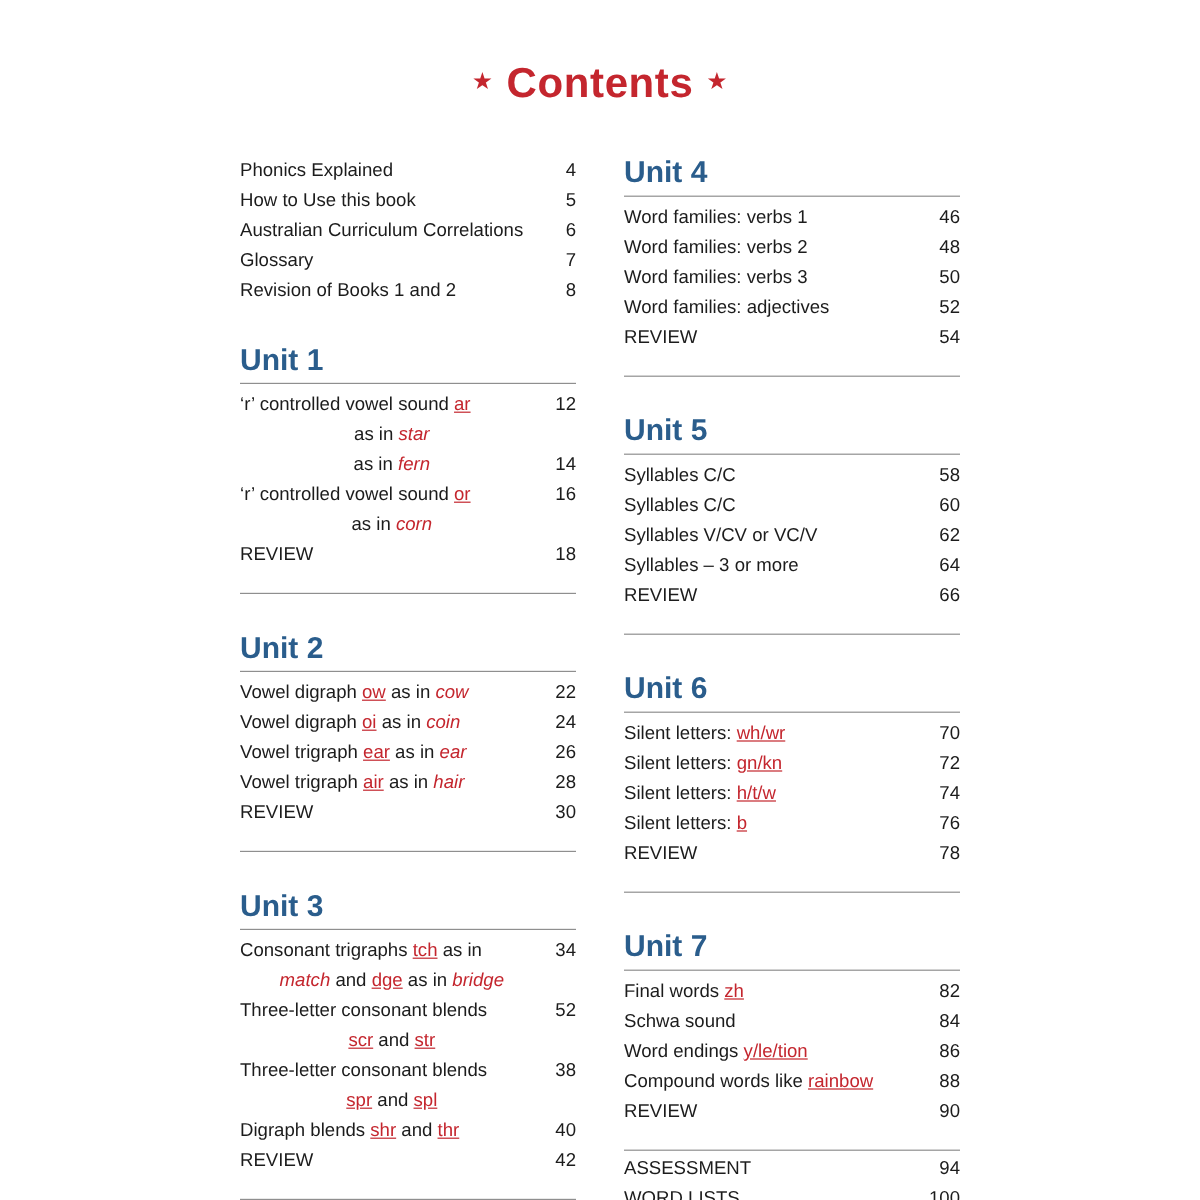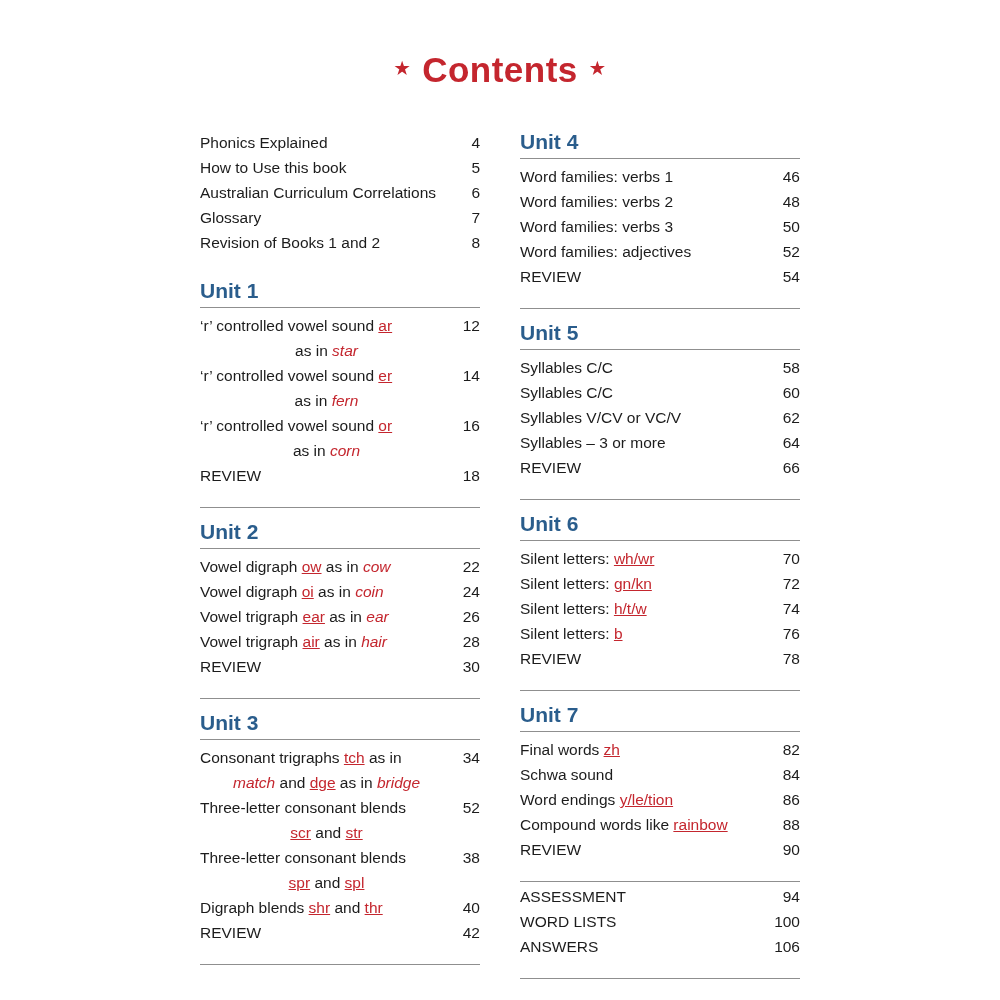--- a/index.html
+++ b/index.html
@@ -21,24 +21,24 @@
   }
   .title .star{font-size:17px;vertical-align:middle;padding:0 12px;position:relative;top:-4px;}
   .cols{display:flex;gap:40px;align-items:flex-start;}
   .col{width:280px;}
   .row{display:flex;align-items:flex-start;font-size:15.5px;line-height:25px;}
   .label{flex:1;padding-right:6px;}
   .line{}
   .cont{padding-left:13px;text-align:center;}
   .pagenum{min-width:34px;text-align:right;white-space:nowrap;}
   .front{margin-bottom:24px;}
-  .unit{margin-top:12px;}
+  .unit{margin-top:31px;}
   .col > .unit:first-child{margin-top:0;}
   .unit-head{
-    color:var(--blue);font-weight:bold;font-size:21px;
+    color:var(--blue);font-weight:bold;font-size:25px;
     border-bottom:1px solid var(--rule);padding-bottom:4px;margin-bottom:5px;
   }
   .rule-after{border-bottom:1px solid var(--rule);padding-bottom:19px;margin-bottom:2px;}
   .r{color:var(--red);text-decoration:underline;}
   .ri{color:var(--red);font-style:italic;}
 </style>
 </head>
 <body>
 
 <div class="page">
@@ -83,21 +83,20 @@
           <div class="unit-head">Unit 1</div>
           <div class="row">
             <div class="label">
               <div class="line"><span>‘r’ controlled vowel sound </span><span class="r">ar</span></div>
               <div class="line cont"><span>as in </span><span class="ri">star</span></div>
             </div>
             <div class="pagenum">12</div>
           </div>
           <div class="row">
             <div class="label">
-              <div class="line"><span>‘r’ controlled vowel sound </span><span class="r">er</span></div>
               <div class="line cont"><span>as in </span><span class="ri">fern</span></div>
             </div>
             <div class="pagenum">14</div>
           </div>
           <div class="row">
             <div class="label">
               <div class="line"><span>‘r’ controlled vowel sound </span><span class="r">or</span></div>
               <div class="line cont"><span>as in </span><span class="ri">corn</span></div>
             </div>
             <div class="pagenum">16</div>

